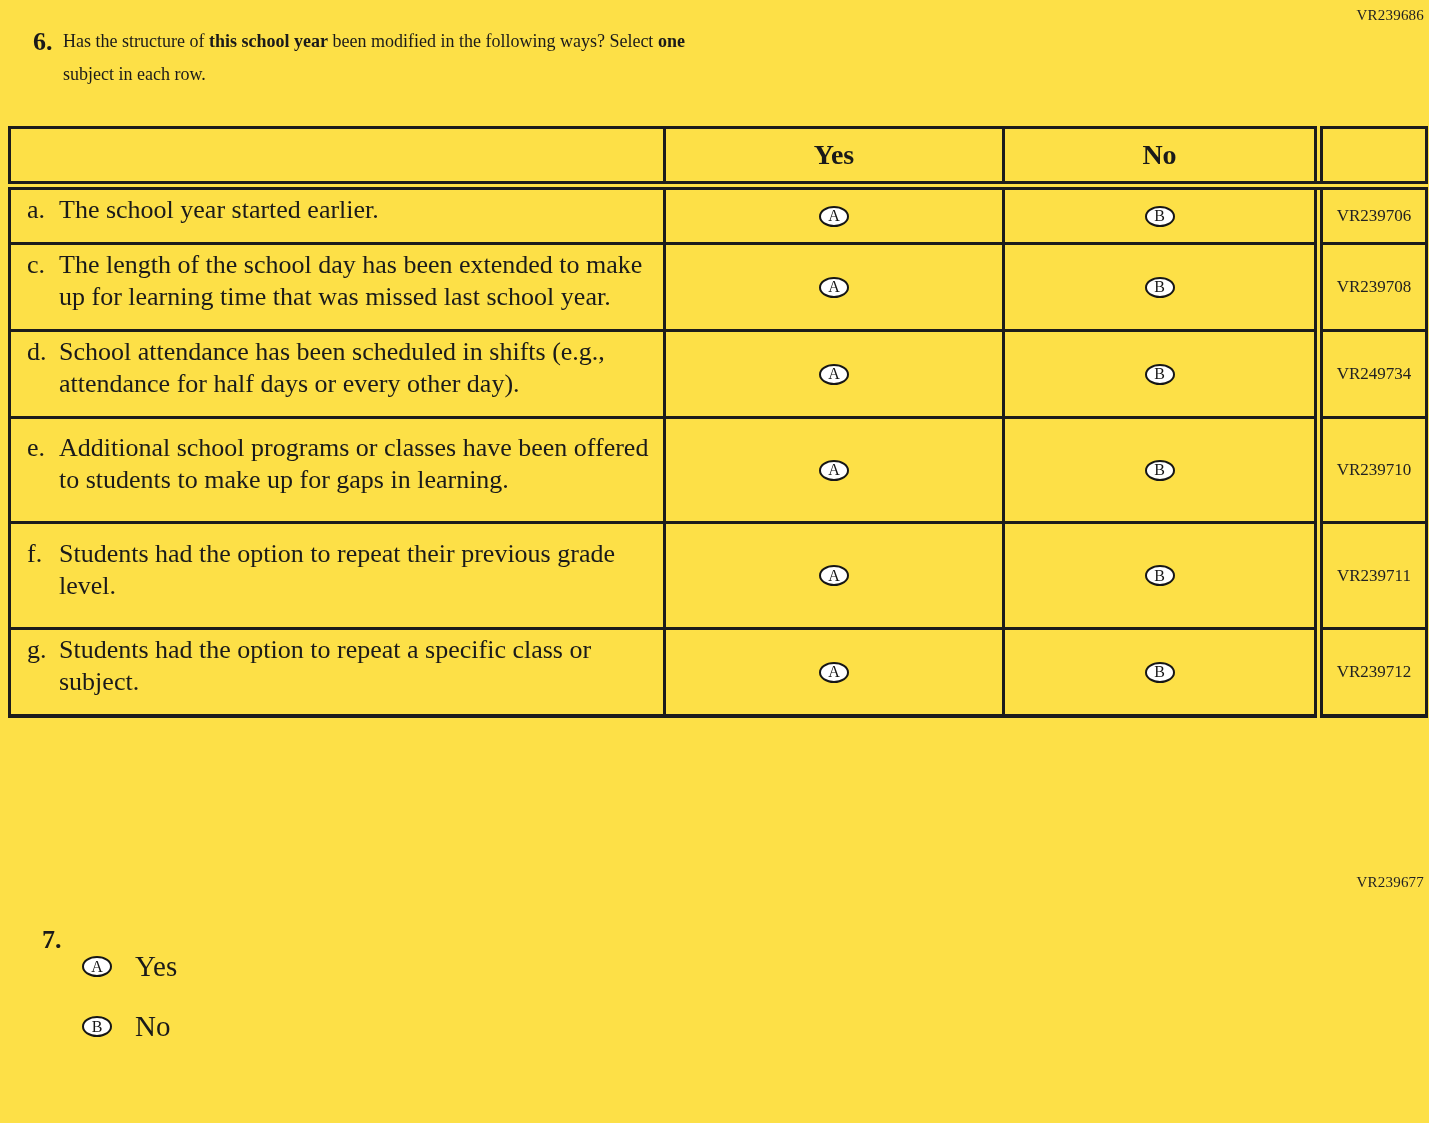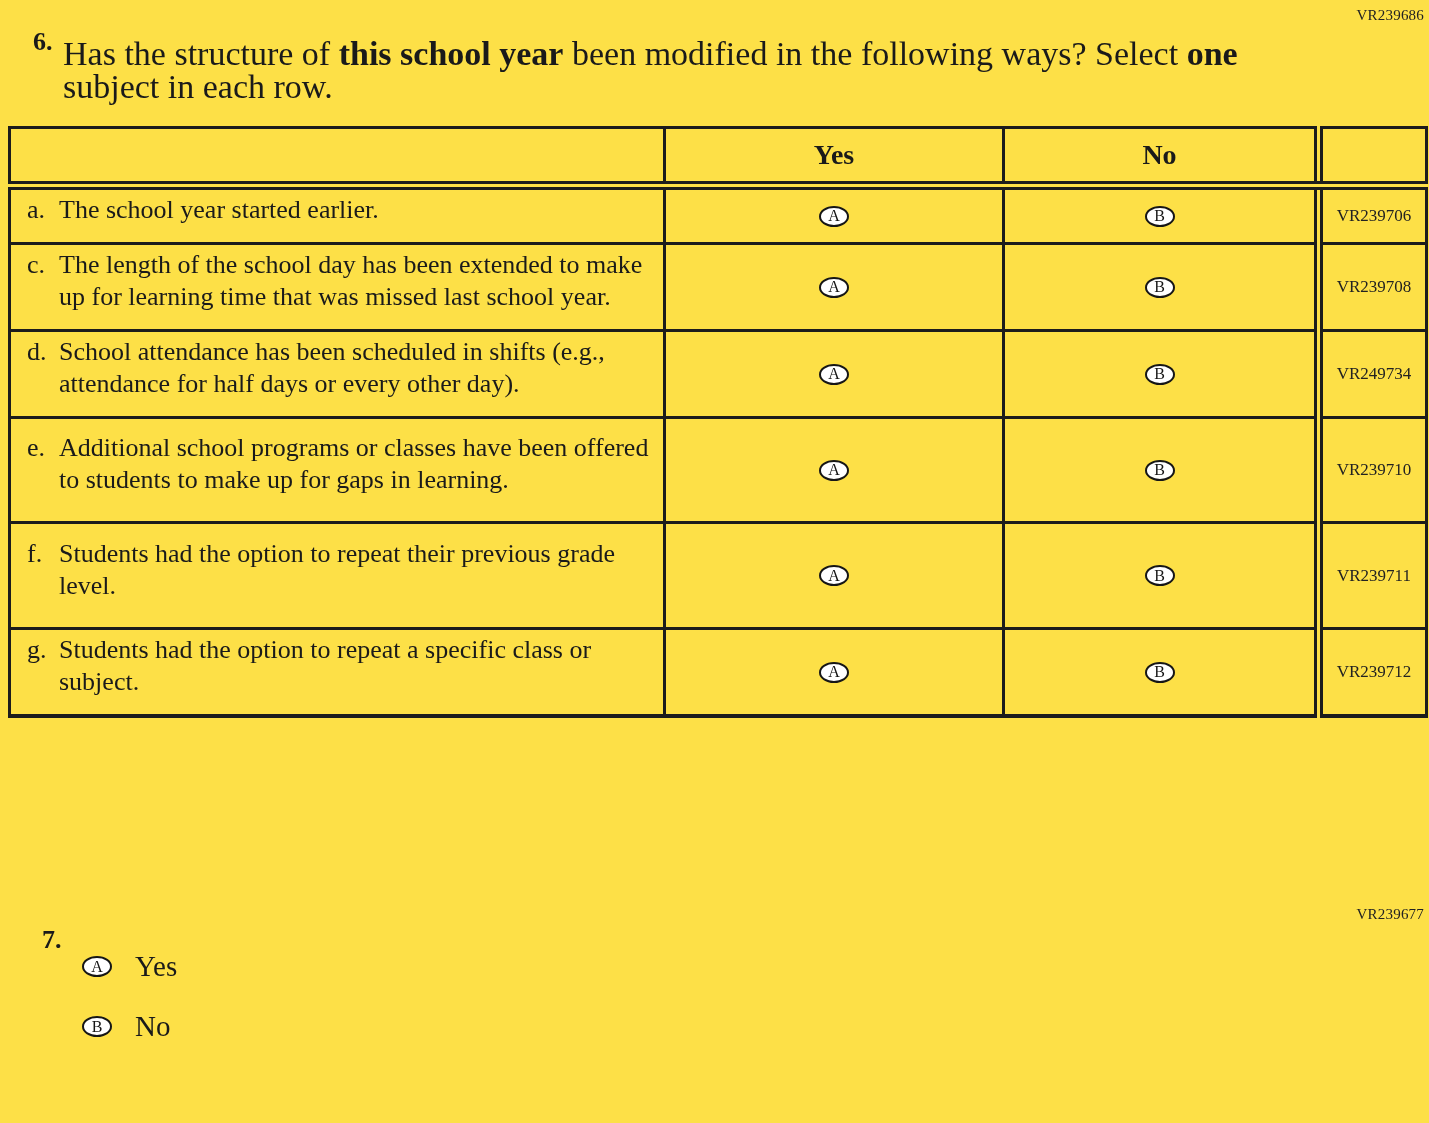--- a/index.html
+++ b/index.html
@@ -12,30 +12,30 @@
     overflow:hidden;
   }
   
   .form-code{
     position:absolute;
     font-size:15px;
     color:#222;
     letter-spacing:.2px;
   }
   .code-q6{top:7px;right:5px;}
-  .code-q7{top:874px;right:5px;margin-top:32px;}
+  .code-q7{top:874px;right:5px;}
 
   
   .q{position:absolute;display:flex;align-items:flex-start;}
   .q6{top:25px;left:33px;right:40px;}
   .q7{top:923px;left:42px;right:40px;}
   .qnum{font-weight:bold;font-size:26px;line-height:33px;flex:0 0 auto;}
   .q6 .qnum{width:30px;}
   .q7 .qnum{width:33px;}
-  .qtext{font-size:34px;line-height:33px;margin-top:12px;}
+  .qtext{font-size:18px;line-height:33px;}
   .qtext .bold{font-weight:bold;}
 
   
   table.grid{
     position:absolute;top:126px;left:8px;
     width:1417px;
     border-collapse:collapse;
     table-layout:fixed;
     border:3px solid #1c1c1c;
     border-bottom-width:4px;

